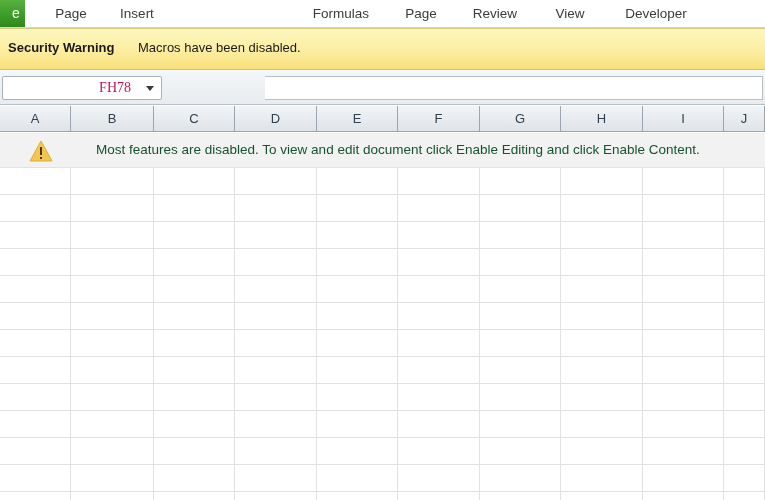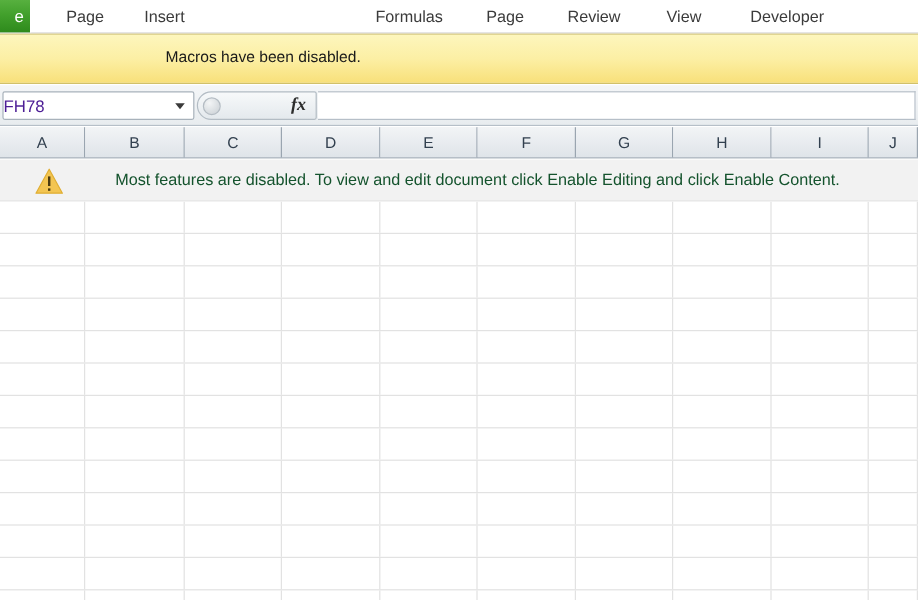--- a/index.html
+++ b/index.html
@@ -104,23 +104,24 @@
     width: 160px; height: 24px;
     background: #ffffff;
     border: 1px solid #a8b2bb;
     border-radius: 2px;
   }
   .name-box-text {
     position: absolute;
     left: 0; top: 0;
     width: 128px; height: 22px;
     line-height: 22px;
-    text-align: left;
+    text-align: right;
     font-size: 14px;
-    color: #4c1d95;
+    color: #be185d;
+    font-family: Liberation Serif, serif;
   }
   .name-box-arrow {
     position: absolute;
     right: 7px; top: 9px;
     width: 0; height: 0;
     border-left: 4px solid transparent;
     border-right: 4px solid transparent;
     border-top: 5px solid #3a3a3a;
   }
   .fx-group {
@@ -234,34 +235,31 @@
   <div class="tab-item" style="left: 42px; width: 58px;">Page</div>
       <div class="tab-item" style="left: 108px; width: 58px;">Insert</div>
       <div class="tab-item" style="left: 298px; width: 86px;">Formulas</div>
       <div class="tab-item" style="left: 392px; width: 58px;">Page</div>
       <div class="tab-item" style="left: 458px; width: 74px;">Review</div>
       <div class="tab-item" style="left: 540px; width: 60px;">View</div>
       <div class="tab-item" style="left: 608px; width: 96px;">Developer</div>
     </div>
 
   <div class="security-bar">
+    <div class="security-label">Security Warning</div>
     <div class="security-msg">Macros have been disabled.</div>
   </div>
 
   <div class="formula-bar">
 
     <div class="name-box">
       <div class="name-box-text">FH78</div>
       <div class="name-box-arrow"></div>
     </div>
 
-    <div class="fx-group">
-      <div class="fx-circle"></div>
-      <div class="fx-symbol">fx</div>
-    </div>
 
     <input class="formula-input" type="text" value="" style="">
   </div>
 
   <div class="col-headers" id="col-headers">
       <div class="col-head" style="left: 0px; width: 71px;">A</div>
       <div class="col-head" style="left: 71px; width: 83px;">B</div>
       <div class="col-head" style="left: 154px; width: 81px;">C</div>
       <div class="col-head" style="left: 235px; width: 82px;">D</div>
       <div class="col-head" style="left: 317px; width: 81px;">E</div>

